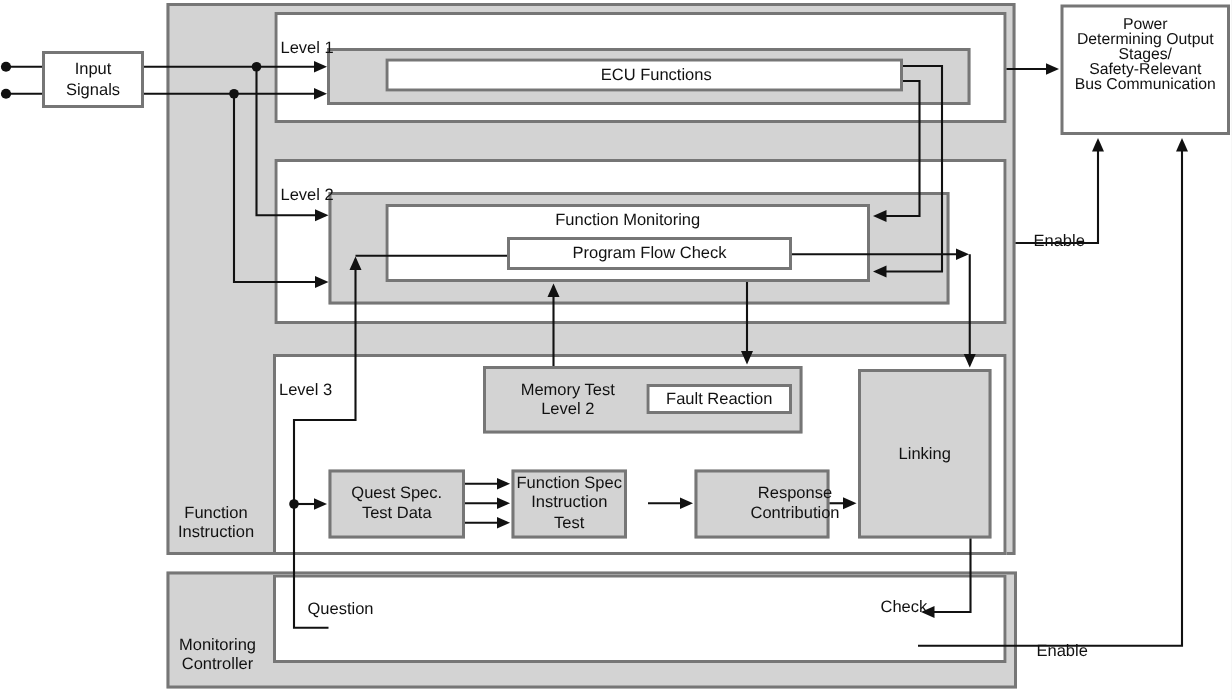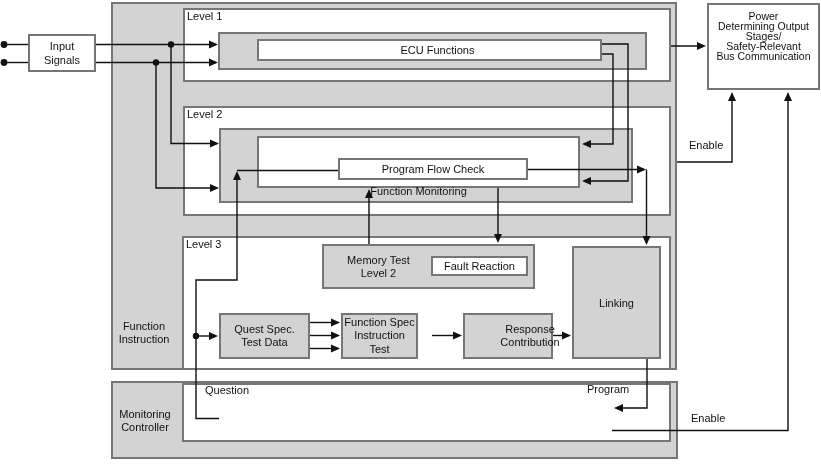--- a/index.html
+++ b/index.html
@@ -11,21 +11,21 @@
   }
   html,body{margin:0;padding:0;background:var(--bg);}
   .canvas{
     position:relative;width:821px;height:466px;background:var(--bg);
     font-family:"Liberation Sans",sans-serif;font-size:11px;color:var(--text);
     overflow:hidden;
   }
   .box{position:absolute;box-sizing:border-box;border:2px solid var(--border);}
   .gray{background:var(--fill);}
   .white{background:#ffffff;}
-  .lbl{position:absolute;white-space:pre-line;line-height:13px;}
+  .lbl{position:absolute;white-space:pre-line;line-height:13px;margin-top:16px;}
   .ctr{display:flex;align-items:center;justify-content:center;text-align:center;white-space:pre-line;}
   svg.wires{position:absolute;left:0;top:0;z-index:10;pointer-events:none;}
   .z1{z-index:1}.z2{z-index:2}.z3{z-index:3}.z4{z-index:4}.z5{z-index:5}
 </style>
 </head>
 <body>
 
 <div class="canvas">
 
   <div class="box gray z1" style="left:111px;top:2px;width:566px;height:368px;"></div>
@@ -33,21 +33,21 @@
 
   <div class="box white z2" style="left:183px;top:8px;width:488px;height:74px;"></div>
   <div class="box gray z3" style="left:218px;top:32px;width:429px;height:38px;"></div>
   <div class="box white ctr z4" style="left:257px;top:39px;width:345px;height:22px;padding-left:16px;">
     <span>ECU Functions</span>
   </div>
 
   <div class="box white z2" style="left:183px;top:106px;width:488px;height:110px;"></div>
   <div class="box gray z3" style="left:219px;top:128px;width:414px;height:75px;"></div>
   <div class="box white z4" style="left:257px;top:136px;width:323px;height:52px;text-align:center;">
-    <span style="display:block;padding-top:3px;margin-top:44px;">Function Monitoring</span>
+    <span style="display:block;padding-top:3px;">Function Monitoring</span>
   </div>
   <div class="box white ctr z5" style="left:338px;top:158px;width:190px;height:22px;">
     <span>Program Flow Check</span>
   </div>
 
   <div class="box white z2" style="left:182px;top:236px;width:489px;height:134px;"></div>
   <div class="box gray z3" style="left:322px;top:244px;width:213px;height:45px;">
     <div class="ctr" style="position:absolute;left:0;top:0;width:109px;height:100%;line-height:13px;">Memory Test
 Level 2</div>
   </div>
@@ -85,21 +85,21 @@
   </div>
 
   <div class="lbl z5" style="left:187px;top:10px;">Level 1</div>
   <div class="lbl z5" style="left:187px;top:108px;">Level 2</div>
   <div class="lbl z5" style="left:186px;top:238px;">Level 3</div>
   <div class="lbl z5" style="left:113px;top:320px;width:62px;text-align:center;">Function
 Instruction</div>
   <div class="lbl z5" style="left:114px;top:408px;width:62px;text-align:center;">Monitoring
 Controller</div>
   <div class="lbl z5" style="left:205px;top:384px;">Question</div>
-  <div class="lbl z5" style="left:587px;top:383px;">Program</div>
+  <div class="lbl z5" style="left:587px;top:383px;">Check</div>
   <div class="lbl z5" style="left:689px;top:139px;">Enable</div>
   <div class="lbl z5" style="left:691px;top:412px;">Enable</div>
 
   <svg class="wires" width="821" height="466" viewBox="0 0 821 466">
     <defs>
       <marker id="arr" markerUnits="userSpaceOnUse" markerWidth="10" markerHeight="10" refX="7" refY="5" orient="auto">
         <path d="M0,1 L9,5 L0,9 Z" fill="#111111"></path>
       </marker>
     </defs>
     <g stroke="#111111" stroke-width="1.4" fill="none">

